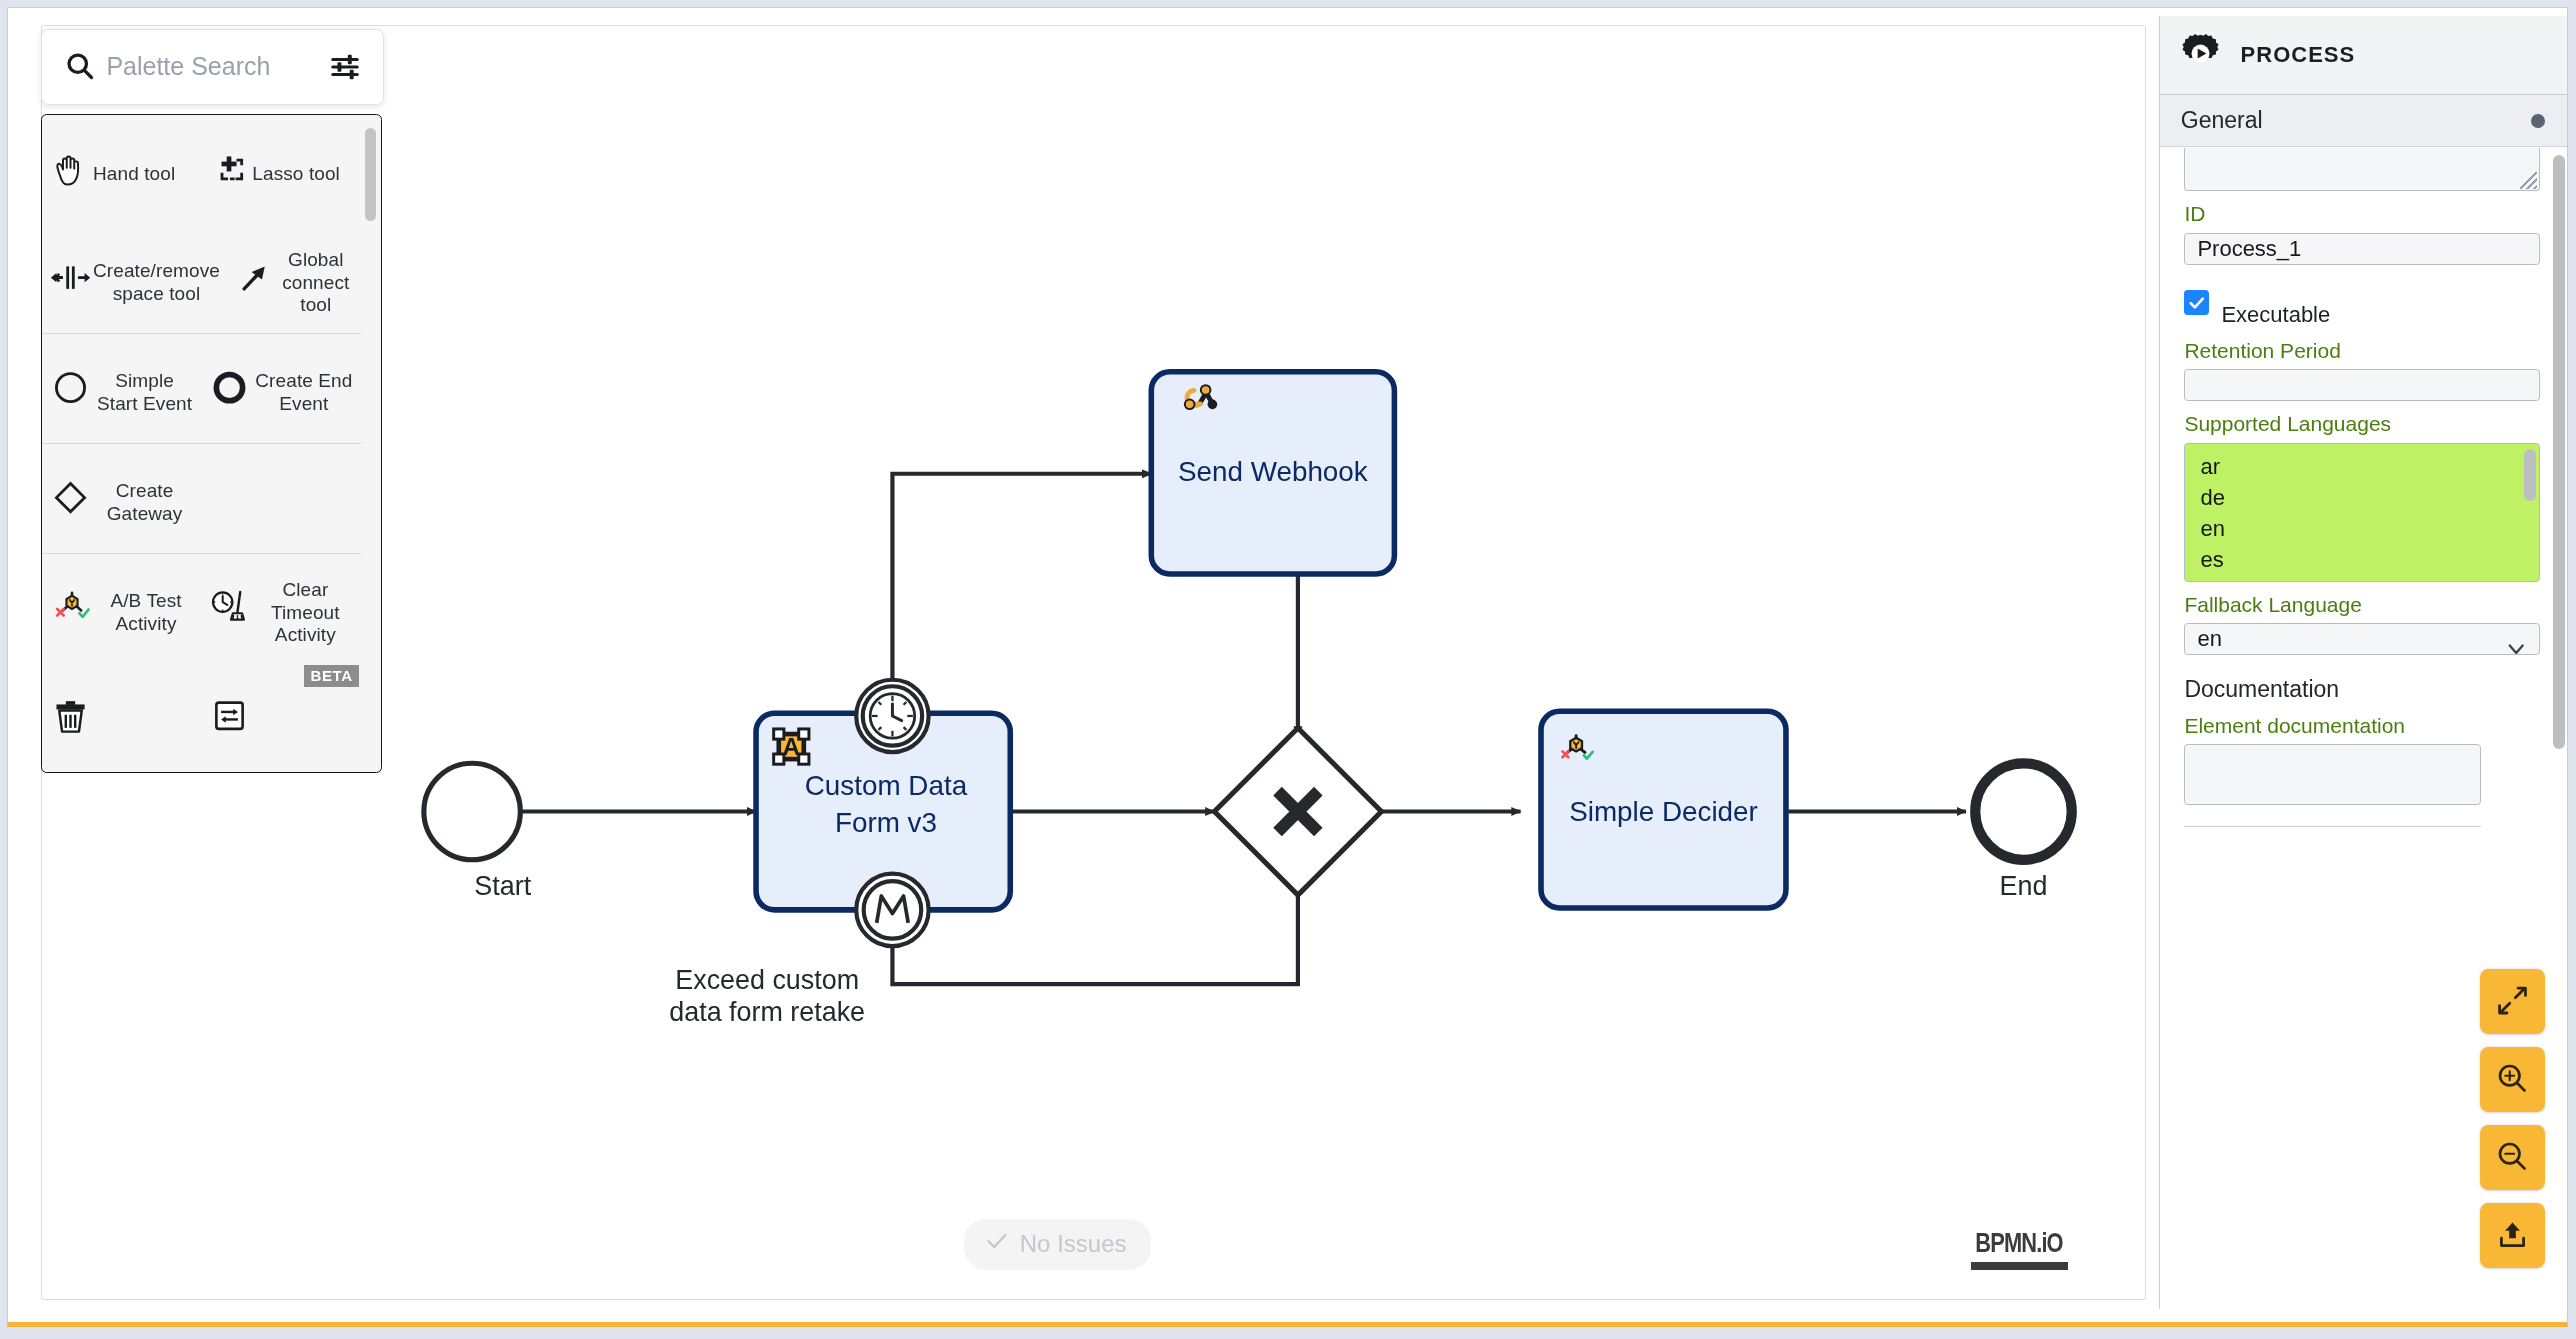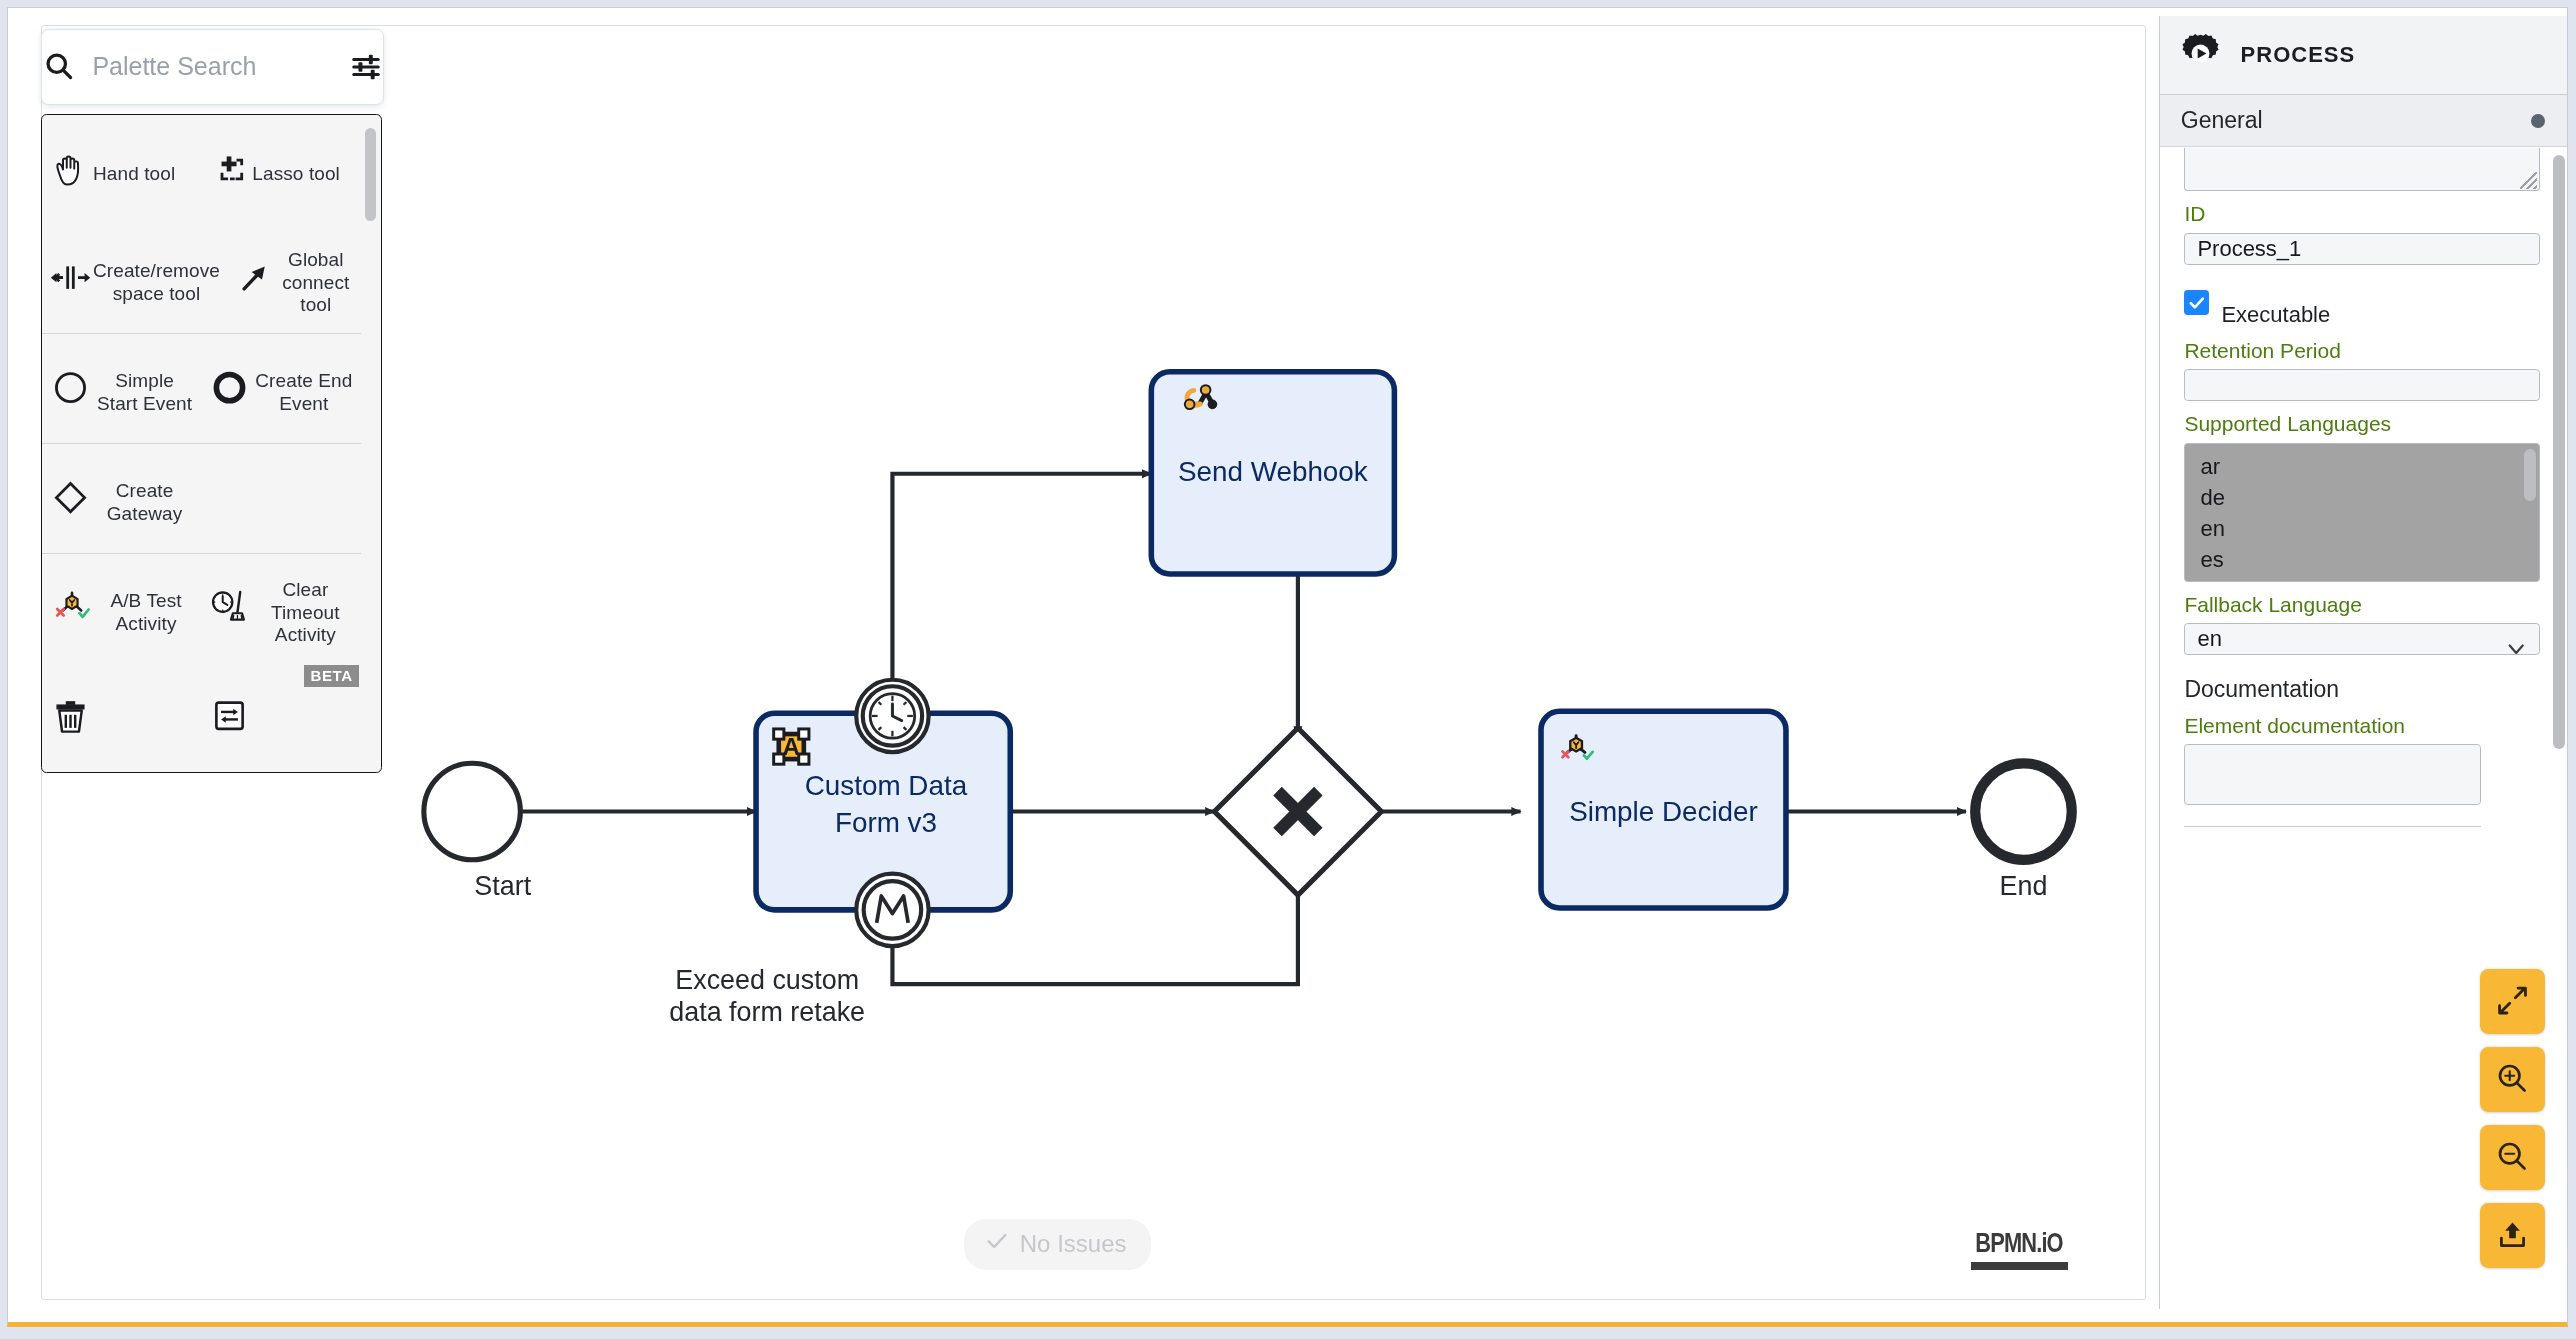--- a/index.html
+++ b/index.html
@@ -51,22 +51,22 @@
     width: 343px;
     z-index: 20;
   }
   .palette-search {
     display: flex; align-items: center;
     height: 76px;
     background: #fff;
     border: 0.9px solid #dbe2ef;
     border-radius: 7.4px;
     box-shadow: 0 1.9px 6.5px rgba(20,30,60,.10);
-    padding: 0 1px;
-    gap: 14px;
+    padding: 0 22px;
+    gap: 7px;
   }
   .palette-search .sicon { flex: 0 0 auto; display:flex; }
   .palette-search input {
     flex: 1 1 auto;
     border: 0; outline: 0;
     font-family: "Liberation Sans", sans-serif;
     font-size: 25px;
     color: #2b2f36;
     background: transparent;
     min-width: 0;
@@ -245,21 +245,21 @@
   .chk {
     width: 25px; height: 25px;
     background: #1a85ff;
     border-radius: 3.7px;
     display: flex; align-items: center; justify-content: center;
     cursor: pointer;
   }
   .chk-label { font-size: 22px; color: #1d2024; margin-top: 24px; }
   .listbox {
     width: 356px; height: 139px;
-    background: #a3a3a3;
+    background: #bef264;
     border: 0.9px solid #b6bcc6;
     border-radius: 3.7px;
     position: relative;
     overflow: hidden;
     padding: 7.4px 0 0 15px;
   }
   .listbox .opt {
     font-size: 22px; color: #16181c;
     line-height: 31px;
     cursor: pointer;

